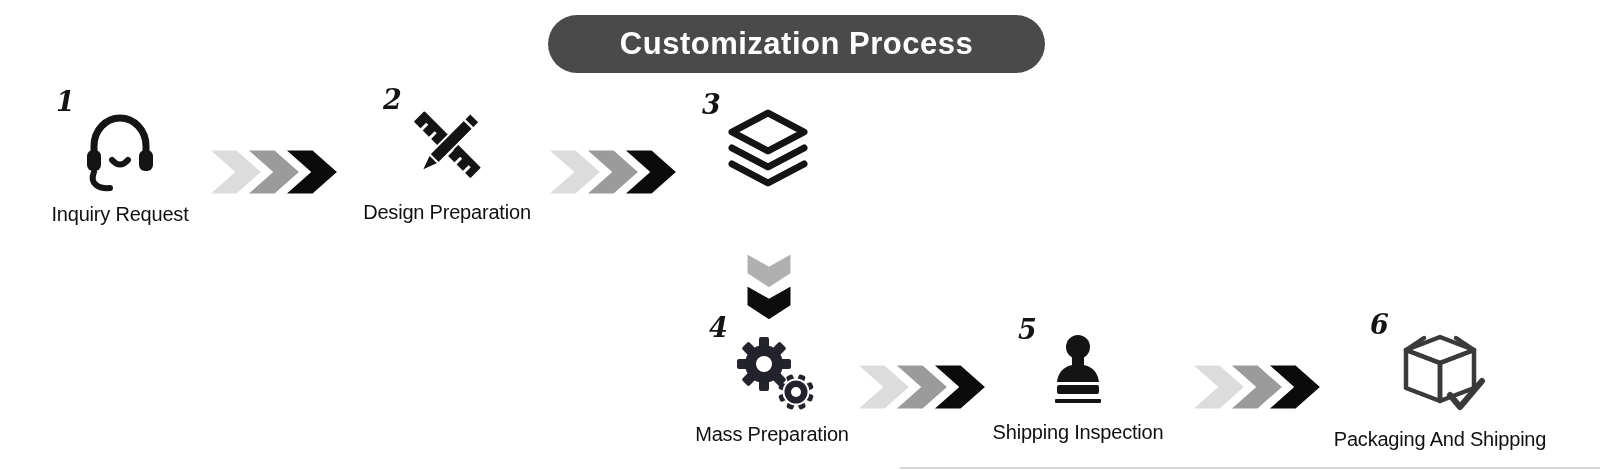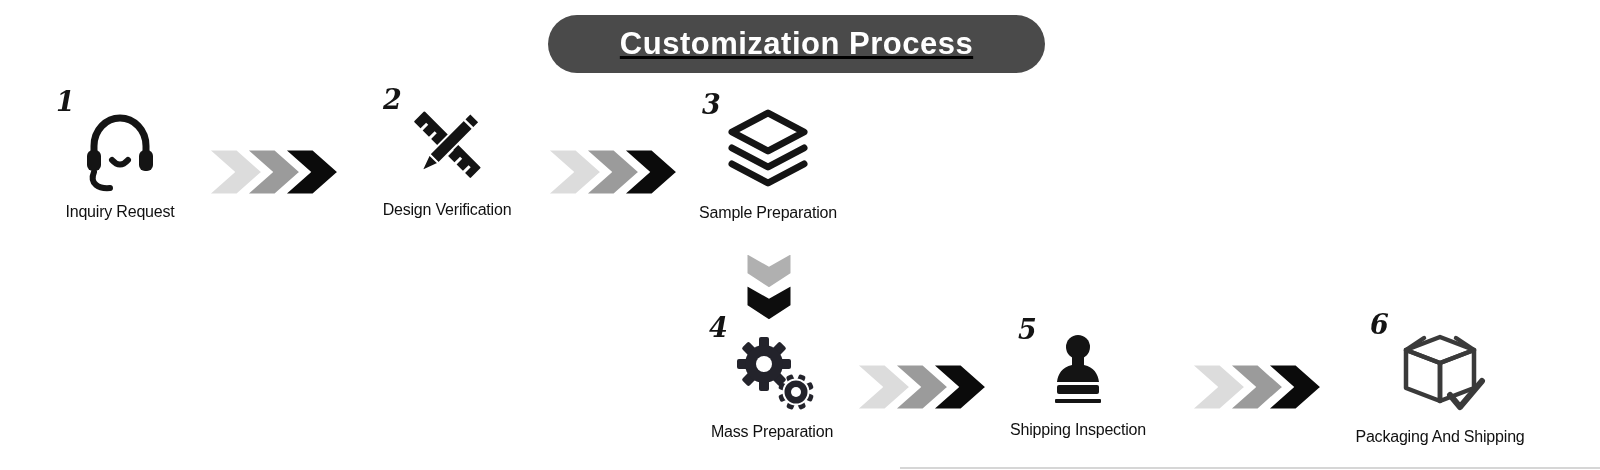--- a/index.html
+++ b/index.html
@@ -4,35 +4,35 @@
 <style>
   html,body{margin:0;padding:0;}
   body{
     width:1600px;height:470px;background:#ffffff;position:relative;overflow:hidden;
     font-family:"Liberation Sans",sans-serif;
   }
   .stage{position:absolute;inset:0;}
   .title-pill{
     position:absolute;left:548px;top:15px;width:497px;height:58px;
     background:#4a4a4a;border-radius:30px;
-    display:flex;align-items:center;justify-content:center;text-decoration:underline;
+    display:flex;align-items:center;justify-content:center;
   }
   .title-pill .title-text{
     color:#ffffff;font-size:31px;font-weight:700;letter-spacing:.5px;
     font-family:"Liberation Sans",sans-serif;
   }
   .step{position:absolute;display:flex;flex-direction:column;align-items:center;}
   .icon-wrap{position:relative;}
   .step-num{
     position:absolute;left:-20px;top:-14px;
     font-family:"DejaVu Serif",serif;font-style:italic;font-weight:700;
     font-size:27px;color:#141414;line-height:1;
   }
   .step-label{
-    margin-top:7px;font-size:16px;color:#101010;white-space:nowrap;
+    margin-top:7px;font-size:20px;color:#101010;white-space:nowrap;
     letter-spacing:-0.2px;
   }
   .arrow{position:absolute;}
   .bottom-divider{
     position:absolute;bottom:1px;left:900px;width:700px;height:2px;background:#d6d6d6;
   }
 </style>
 </head>
 <body>
 
@@ -75,39 +75,38 @@
           <line x1="36" y1="64" x2="45" y2="64" stroke="#ffffff" stroke-width="3"></line>
           <line x1="36" y1="76" x2="45" y2="76" stroke="#ffffff" stroke-width="3"></line>
         </g>
         <g transform="rotate(45 44 45)">
           <rect x="38" y="6" width="13" height="58" fill="#141414" stroke="#ffffff" stroke-width="2"></rect>
           <polygon points="38,64 51,64 44.5,82" fill="#141414" stroke="#ffffff" stroke-width="2"></polygon>
           <line x1="38" y1="15" x2="51" y2="15" stroke="#ffffff" stroke-width="2.5"></line>
         </g>
       </svg>
     </div>
-    <div class="step-label">Design Verification</div>
+    <div class="step-label">Design Preparation</div>
   </div>
 
   <svg class="arrow" style="left:546px;top:149px;" width="135" height="46" viewBox="0 0 135 46">
     <polygon points="0,0 30,0 56,23 30,46 0,46 26,23" stroke="#ffffff" stroke-width="3" fill="#dcdcdc"></polygon>
     <polygon points="38,0 68,0 94,23 68,46 38,46 64,23" stroke="#ffffff" stroke-width="3" fill="#9b9b9b"></polygon>
     <polygon points="76,0 106,0 132,23 106,46 76,46 102,23" stroke="#ffffff" stroke-width="3" fill="#0b0b0b"></polygon>
   </svg>
 
   <div class="step" style="left:693px;top:105px;width:150px;">
     <div class="icon-wrap">
       <span class="step-num">3</span>
       <svg width="92" height="88" viewBox="0 0 92 88">
         <path d="M46,8 L82,27 L46,46 L10,27 Z" fill="none" stroke="#141414" stroke-width="7" stroke-linejoin="round"></path>
         <path d="M10,43 L46,62 L82,43" fill="none" stroke="#141414" stroke-width="7" stroke-linejoin="round" stroke-linecap="round"></path>
         <path d="M10,59 L46,78 L82,59" fill="none" stroke="#141414" stroke-width="7" stroke-linejoin="round" stroke-linecap="round"></path>
       </svg>
     </div>
-    <div class="step-label">Sample Preparation</div>
   </div>
 
   <svg class="arrow" style="left:746px;top:252px;" width="46" height="78" viewBox="0 0 46 78">
     <polygon points="0,0 23,13 46,0 46,22 23,37 0,22" stroke="#ffffff" stroke-width="3" fill="#b0b0b0"></polygon>
     <polygon points="0,32 23,45 46,32 46,54 23,69 0,54" stroke="#ffffff" stroke-width="3" fill="#0d0d0d"></polygon>
   </svg>
 
   <div class="step" style="left:697px;top:328px;width:150px;">
     <div class="icon-wrap">
       <span class="step-num">4</span>

